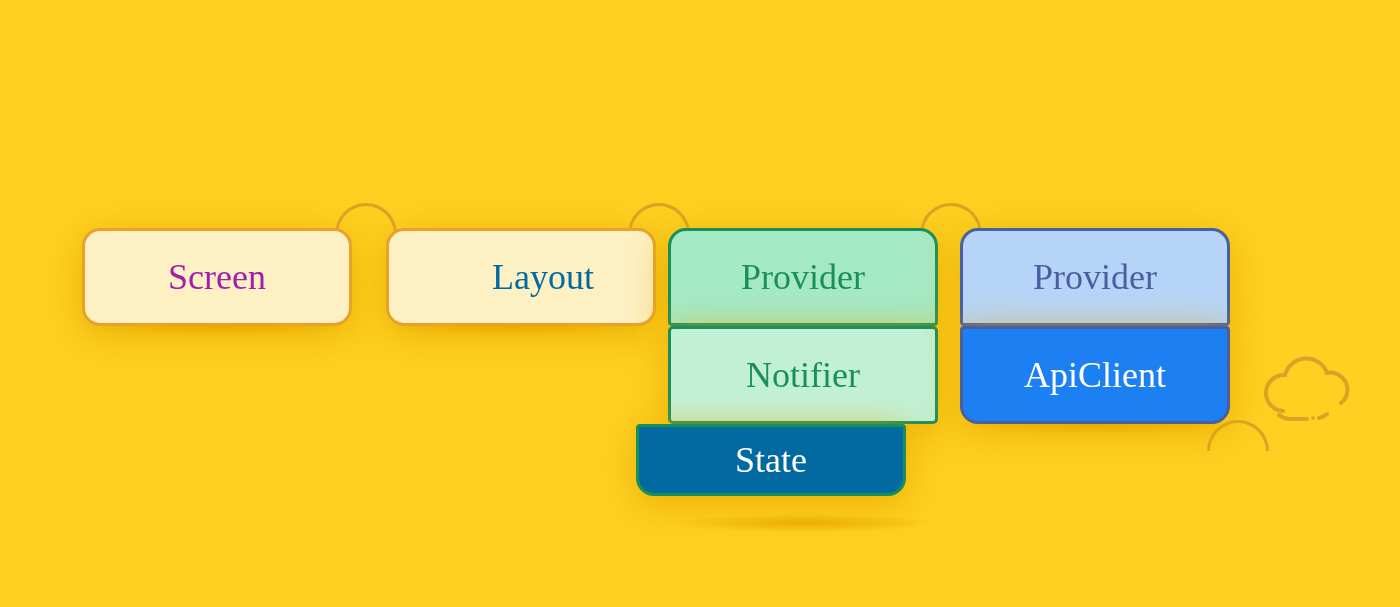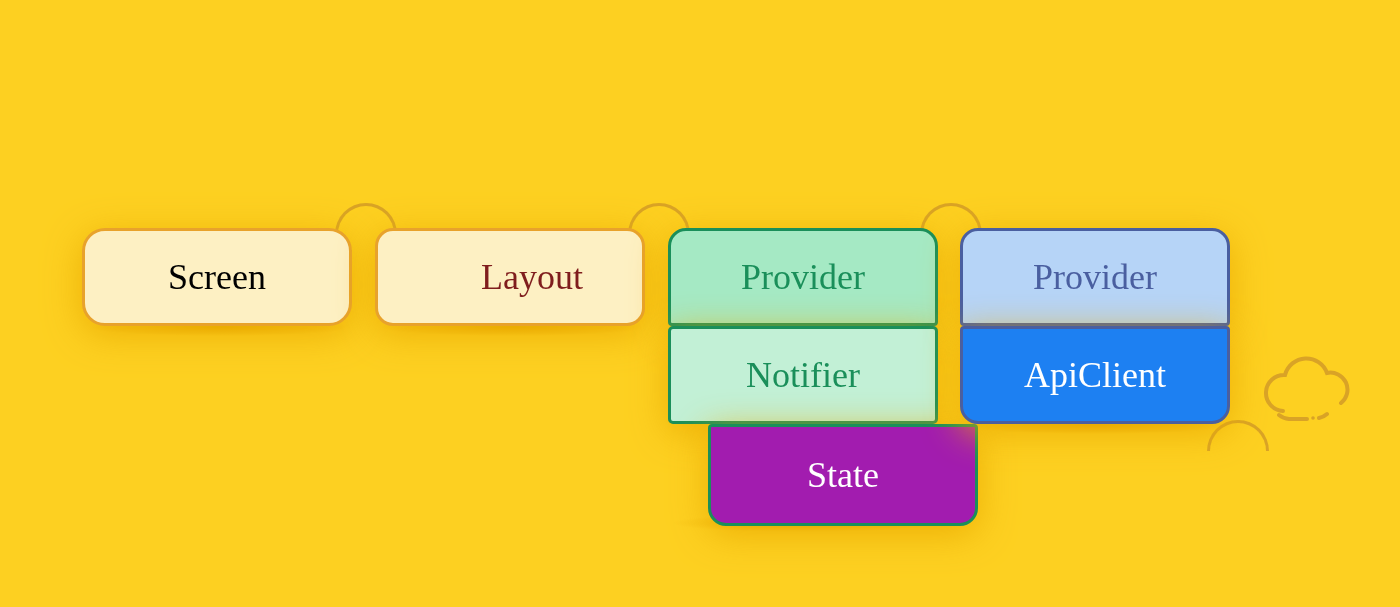--- a/index.html
+++ b/index.html
@@ -76,41 +76,41 @@
   <span class="arc" style="left:628px; top:203px; border-color:#d9a326;"></span>
   <span class="arc" style="left:920px; top:203px; border-color:#d9a326;"></span>
   <span class="arc" style="left:1207px; top:420px; border-color:#d9a326;"></span>
 
   <span class="under" style="left:90px;  top:318px; width:260px;"></span>
   <span class="under" style="left:382px; top:318px; width:260px;"></span>
   <span class="under" style="left:674px; top:514px; width:260px;"></span>
   <span class="under" style="left:966px; top:416px; width:260px;"></span>
 
   <div class="cell shadow" style="left:82px; top:228px; width:270px; height:98px;
-              background:#fdf0c3; border-color:#e8a22b; color:#000000;border-radius:23px;">
+              background:#fdf0c3; border-color:#e8a22b; color:#a21caf;">
     <span>Screen</span>
   </div>
 
-  <div class="cell shadow" style="left:375px; top:228px; width:270px; height:98px;
-              background:#fdf0c3; border-color:#e8a22b; color:#7f1d1d;padding-left:44px;">
+  <div class="cell shadow" style="left:386px; top:228px; width:270px; height:98px;
+              background:#fdf0c3; border-color:#e8a22b; color:#0369a1;padding-left:44px;">
     <span>Layout</span>
   </div>
 
   <div class="cell shadow" style="left:668px; top:228px; width:270px; height:98px;
               background:#a5e9c4; border-color:#1a8f5a; color:#1a8f5a;
               border-bottom-left-radius:4px; border-bottom-right-radius:4px;">
     <span>Provider</span>
   </div>
   <div class="cell shadow" style="left:668px; top:326px; width:270px; height:98px;
               background:#c2f0d6; border-color:#1a8f5a; color:#1a8f5a;
               border-radius:5px;">
     <span>Notifier</span>
   </div>
-  <div class="cell shadow" style="left:708px; top:424px; width:270px; height:102px;
-              background:#a21caf; border-color:#1a8f5a; color:#ffffff;
+  <div class="cell shadow" style="left:636px; top:424px; width:270px; height:72px;
+              background:#0369a1; border-color:#1a8f5a; color:#ffffff;
               border-top-left-radius:4px; border-top-right-radius:4px;">
     <span>State</span>
   </div>
 
   <div class="cell shadow" style="left:960px; top:228px; width:270px; height:98px;
               background:#b6d4f7; border-color:#4a5fa0; color:#4a5fa0;
               border-bottom-left-radius:4px; border-bottom-right-radius:4px;">
     <span>Provider</span>
   </div>
   <div class="cell shadow" style="left:960px; top:326px; width:270px; height:98px;

